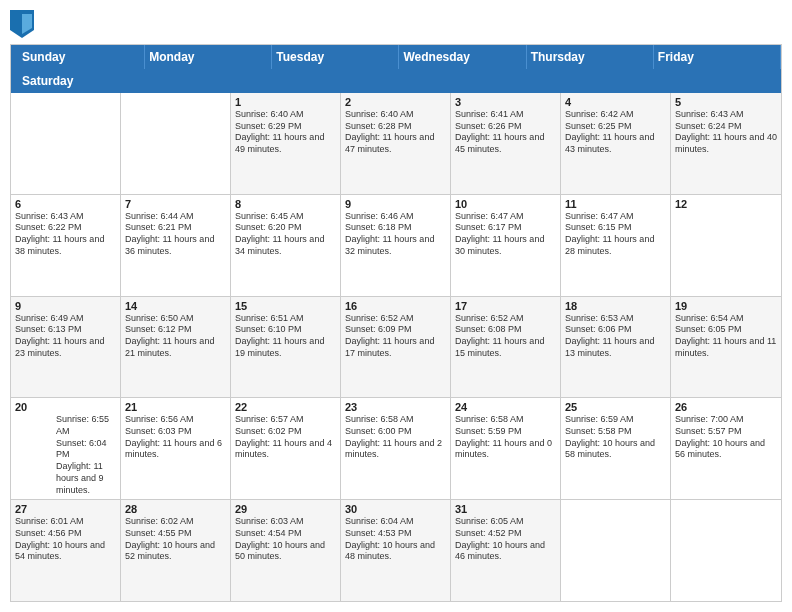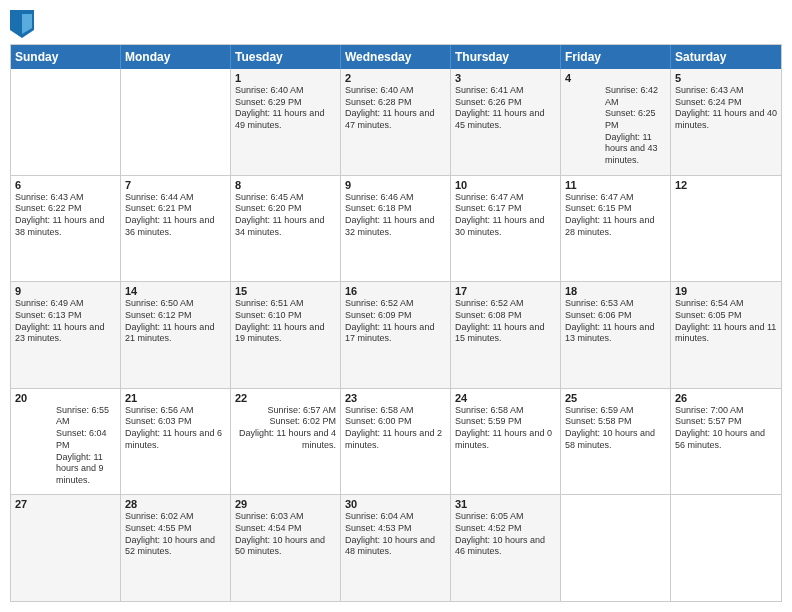--- a/index.html
+++ b/index.html
@@ -60,22 +60,23 @@
       color: #444;
     }
     .calendar {
       flex: 1;
       display: flex;
       flex-direction: column;
       border: 1px solid #ccc;
     }
     .cal-header {
       display: grid;
-      grid-template-columns: repeat(7, 1fr);
+      grid-template-columns: repeat(6, 1fr);
       background: #2a72b5;
+      padding-left: 7px;
     }
     .cal-header-cell {
       color: #fff;
       font-size: 12px;
       font-weight: bold;
       padding: 5px 4px;
       text-align: left;
       border-right: 1px solid #4a8fd0;
     }
     .cal-header-cell:last-child { border-right: none; }
@@ -162,21 +163,21 @@
 Daylight: 11 hours and 47 minutes.</div>
           </div>
           <div class="cal-cell shaded">
             <div class="day-num">3</div>
             <div class="cell-text" style="white-space: pre-line;">Sunrise: 6:41 AM
 Sunset: 6:26 PM
 Daylight: 11 hours and 45 minutes.</div>
           </div>
           <div class="cal-cell shaded">
             <div class="day-num">4</div>
-            <div class="cell-text" style="white-space: pre-line; margin-left: 40px;">Sunrise: 6:42 AM
+            <div class="cell-text" style="white-space: pre-line;">Sunrise: 6:42 AM
 Sunset: 6:25 PM
 Daylight: 11 hours and 43 minutes.</div>
           </div>
           <div class="cal-cell shaded">
             <div class="day-num">5</div>
             <div class="cell-text" style="white-space: pre-line;">Sunrise: 6:43 AM
 Sunset: 6:24 PM
 Daylight: 11 hours and 40 minutes.</div>
           </div>
         </div>
@@ -273,21 +274,21 @@
 Daylight: 11 hours and 9 minutes.</div>
           </div>
           <div class="cal-cell">
             <div class="day-num">21</div>
             <div class="cell-text" style="white-space: pre-line;">Sunrise: 6:56 AM
 Sunset: 6:03 PM
 Daylight: 11 hours and 6 minutes.</div>
           </div>
           <div class="cal-cell">
             <div class="day-num">22</div>
-            <div class="cell-text" style="white-space: pre-line; text-align: right;">Sunrise: 6:57 AM
+            <div class="cell-text" style="white-space: pre-line;">Sunrise: 6:57 AM
 Sunset: 6:02 PM
 Daylight: 11 hours and 4 minutes.</div>
           </div>
           <div class="cal-cell">
             <div class="day-num">23</div>
             <div class="cell-text" style="white-space: pre-line;">Sunrise: 6:58 AM
 Sunset: 6:00 PM
 Daylight: 11 hours and 2 minutes.</div>
           </div>
           <div class="cal-cell">
@@ -305,20 +306,23 @@
           <div class="cal-cell">
             <div class="day-num">26</div>
             <div class="cell-text" style="white-space: pre-line;">Sunrise: 7:00 AM
 Sunset: 5:57 PM
 Daylight: 10 hours and 56 minutes.</div>
           </div>
         </div>
         <div class="cal-row">
           <div class="cal-cell shaded">
             <div class="day-num">27</div>
+            <div class="cell-text" style="white-space: pre-line;">Sunrise: 6:01 AM
+Sunset: 4:56 PM
+Daylight: 10 hours and 54 minutes.</div>
           </div>
           <div class="cal-cell shaded">
             <div class="day-num">28</div>
             <div class="cell-text" style="white-space: pre-line;">Sunrise: 6:02 AM
 Sunset: 4:55 PM
 Daylight: 10 hours and 52 minutes.</div>
           </div>
           <div class="cal-cell shaded">
             <div class="day-num">29</div>
             <div class="cell-text" style="white-space: pre-line;">Sunrise: 6:03 AM

